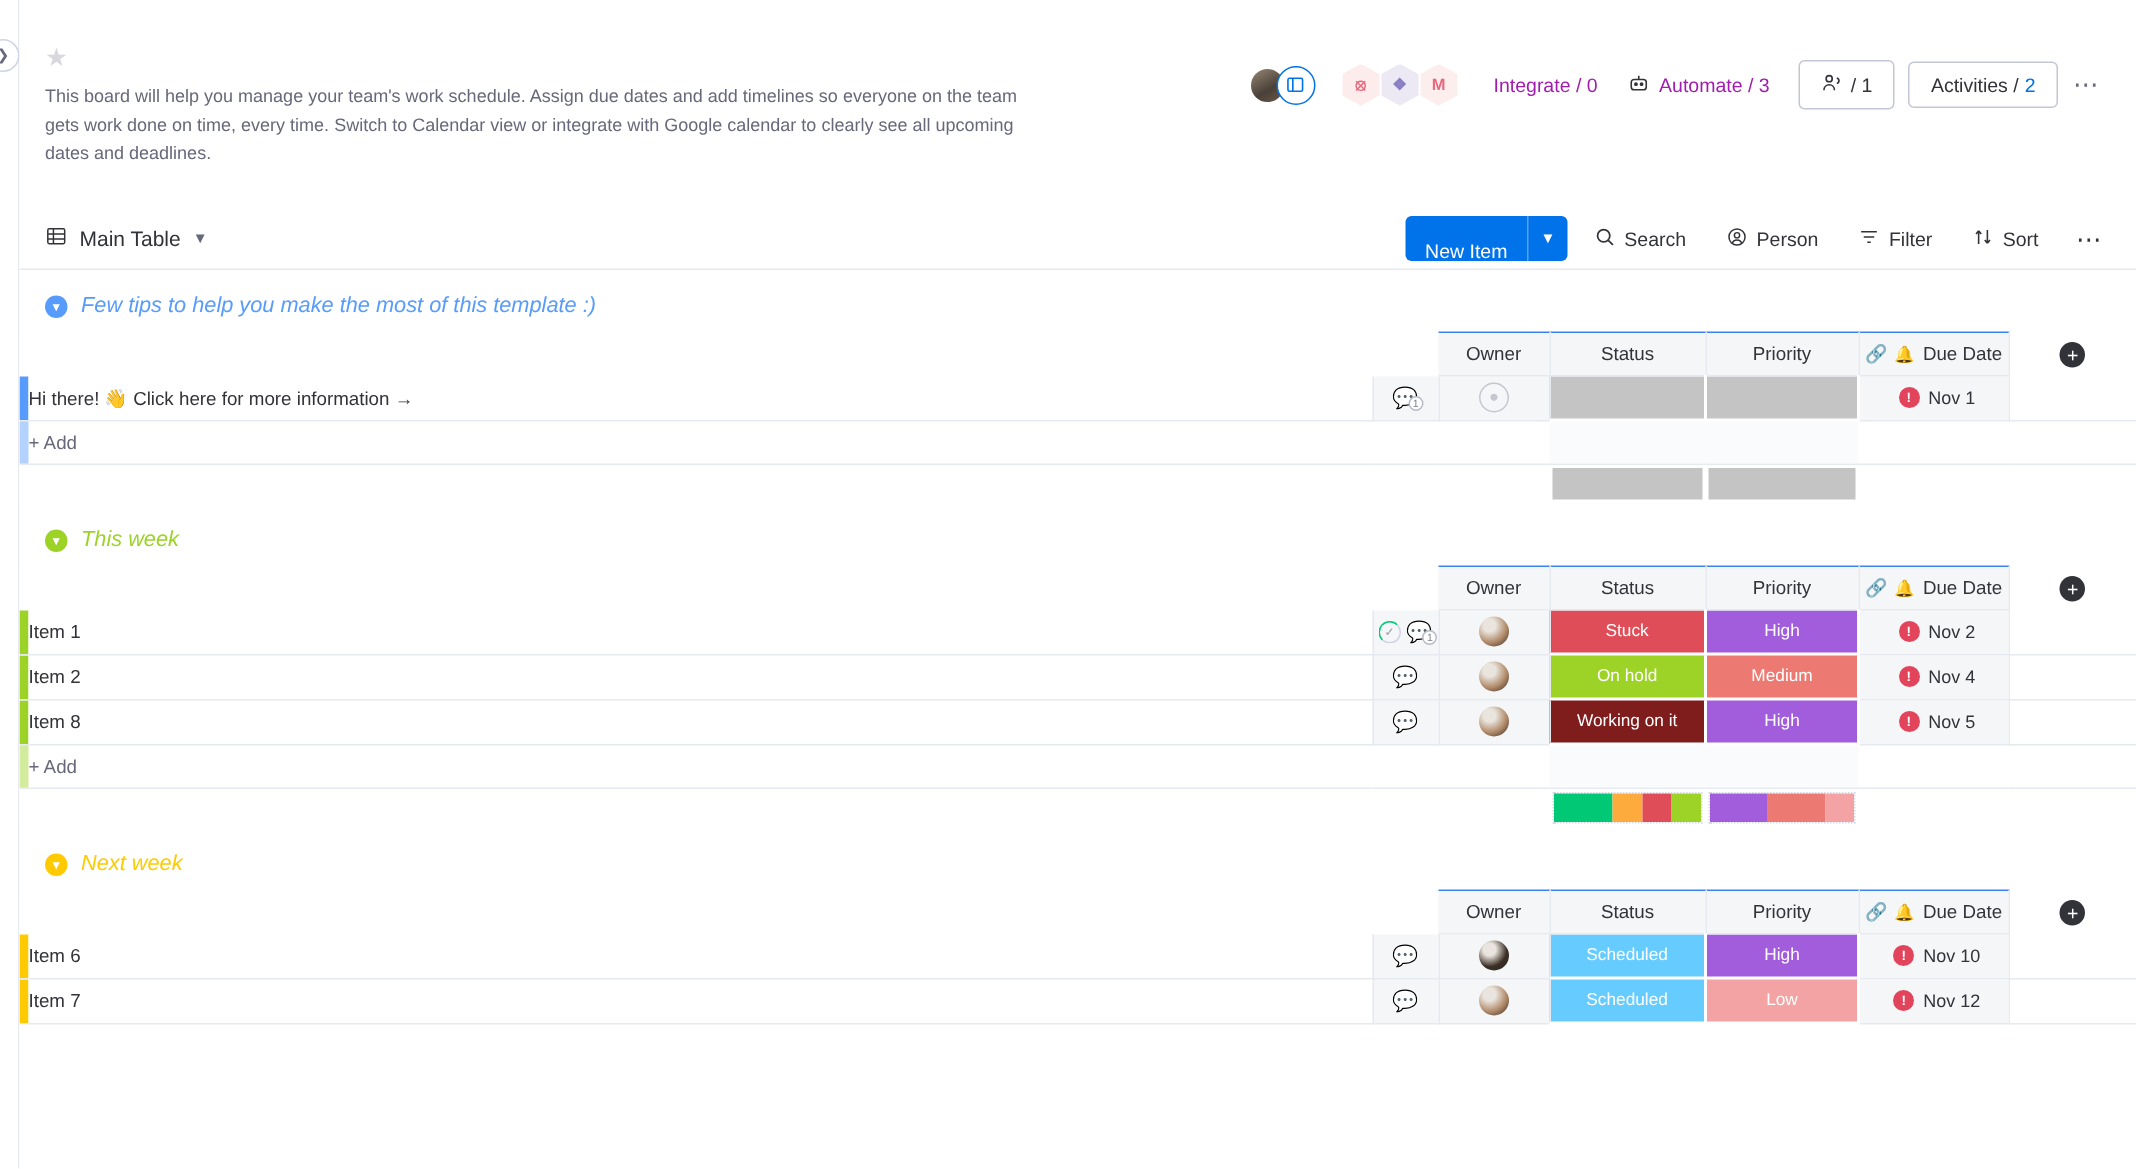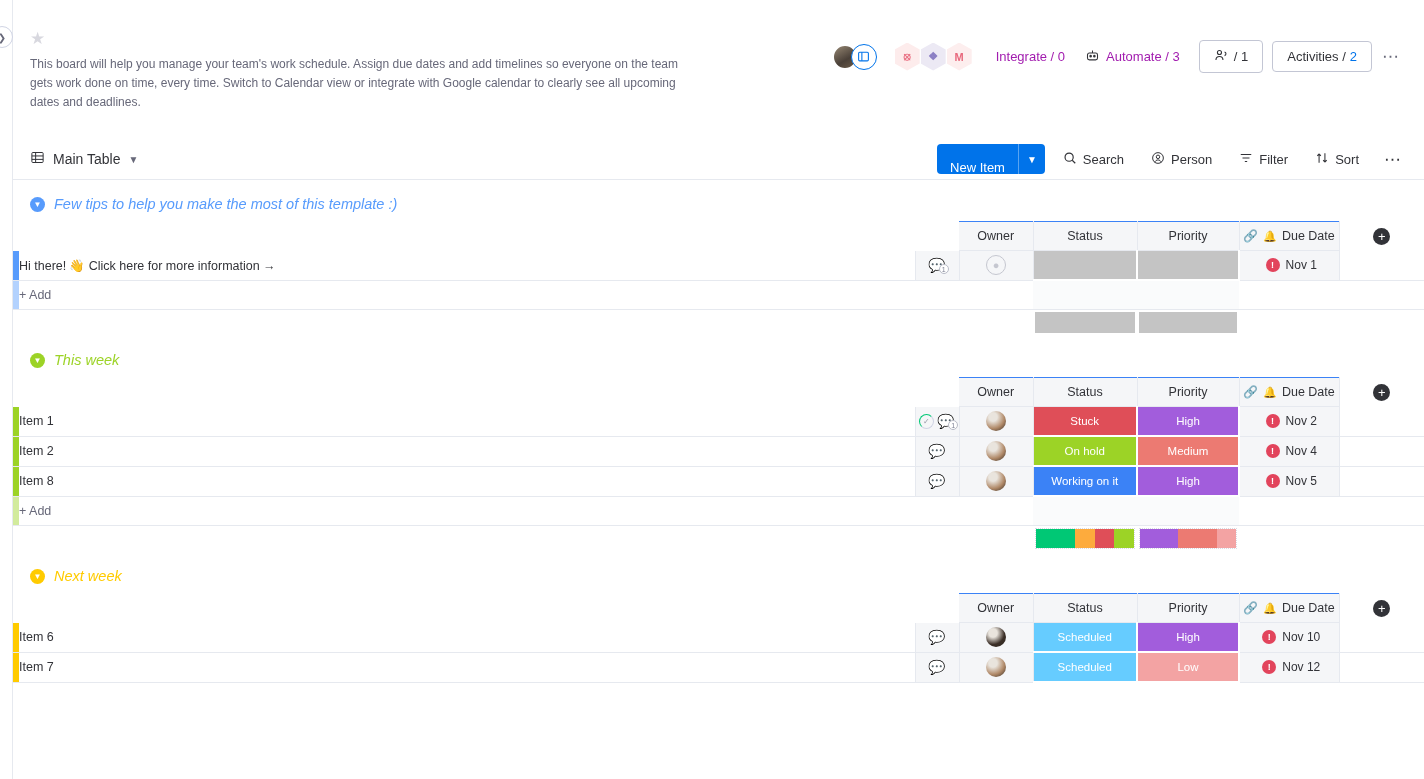--- a/index.html
+++ b/index.html
@@ -515,21 +515,21 @@
           <div class="bar-fill" style="background:#9cd326"></div>
         </td>
         <td class="name-cell">Item 8</td>
         <td class="extra-cell">
           <span class="extra-wrap">
 
             <span class="chat-ic">💬</span>
           </span>
         </td>
         <td class="owner-cell"><span class="owner-av" style="background:radial-gradient(circle at 35% 30%, #e9e4dd 0 22%, #b08968 60%, #2c241d 100%)"></span></td>
-        <td class="status-cell" style="background:#3b82f6">Working on it</td>
+        <td class="status-cell" style="background:#7f1d1d">Working on it</td>
         <td class="prio-cell" style="background:#a25ddc">High</td>
         <td class="date-cell">
           <span class="date-wrap">
                   <span class="date-badge badge-late">!</span>
                   <span class="">Nov 5</span>
                 </span>
         </td>
         <td class="plus-cell"></td>
       </tr>
       <tr class="add-row">

